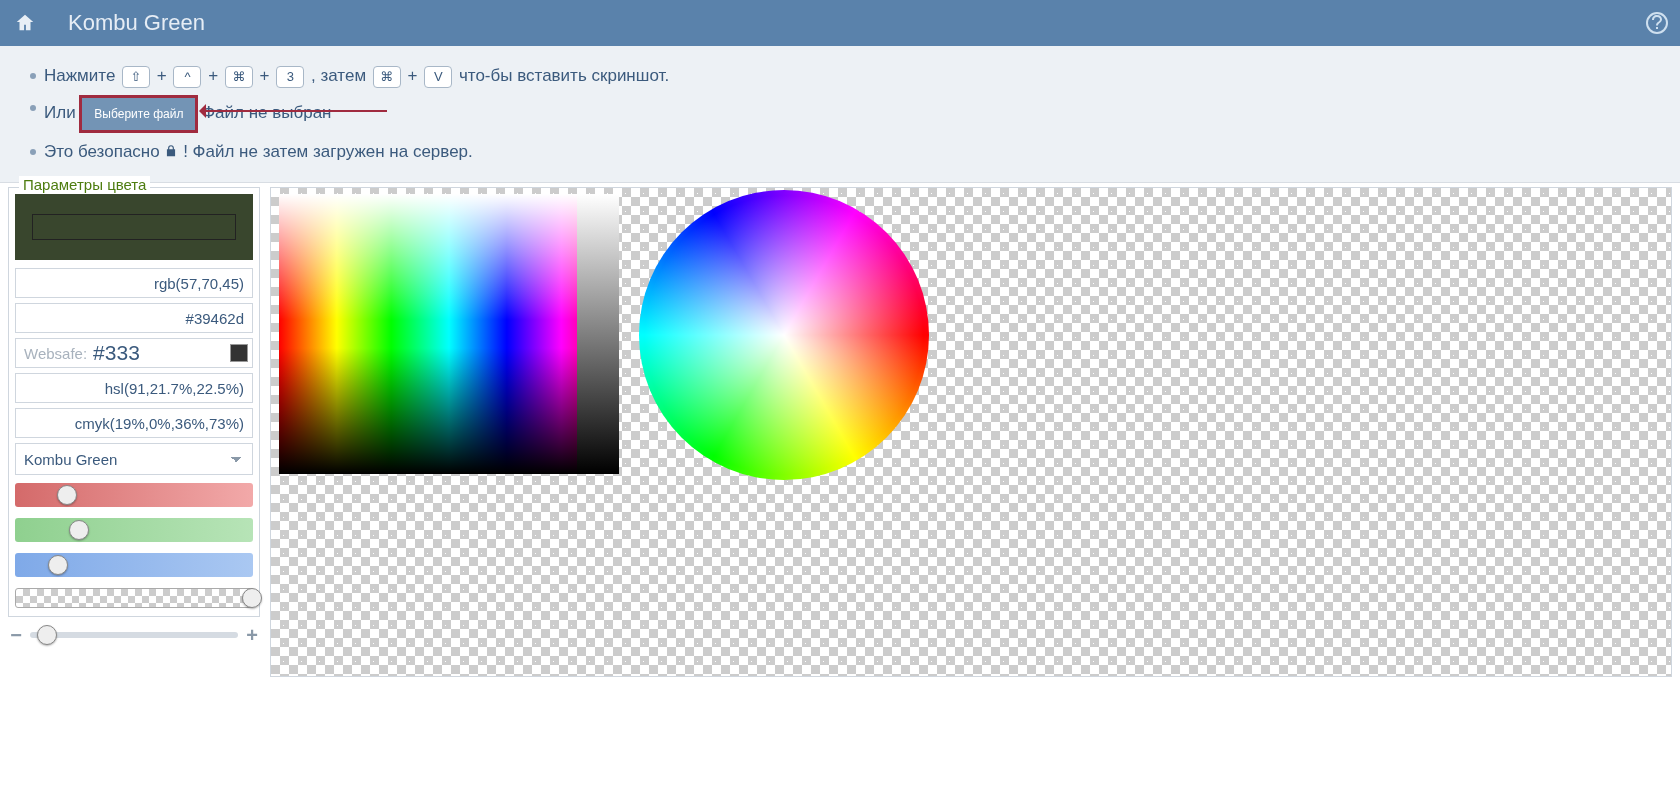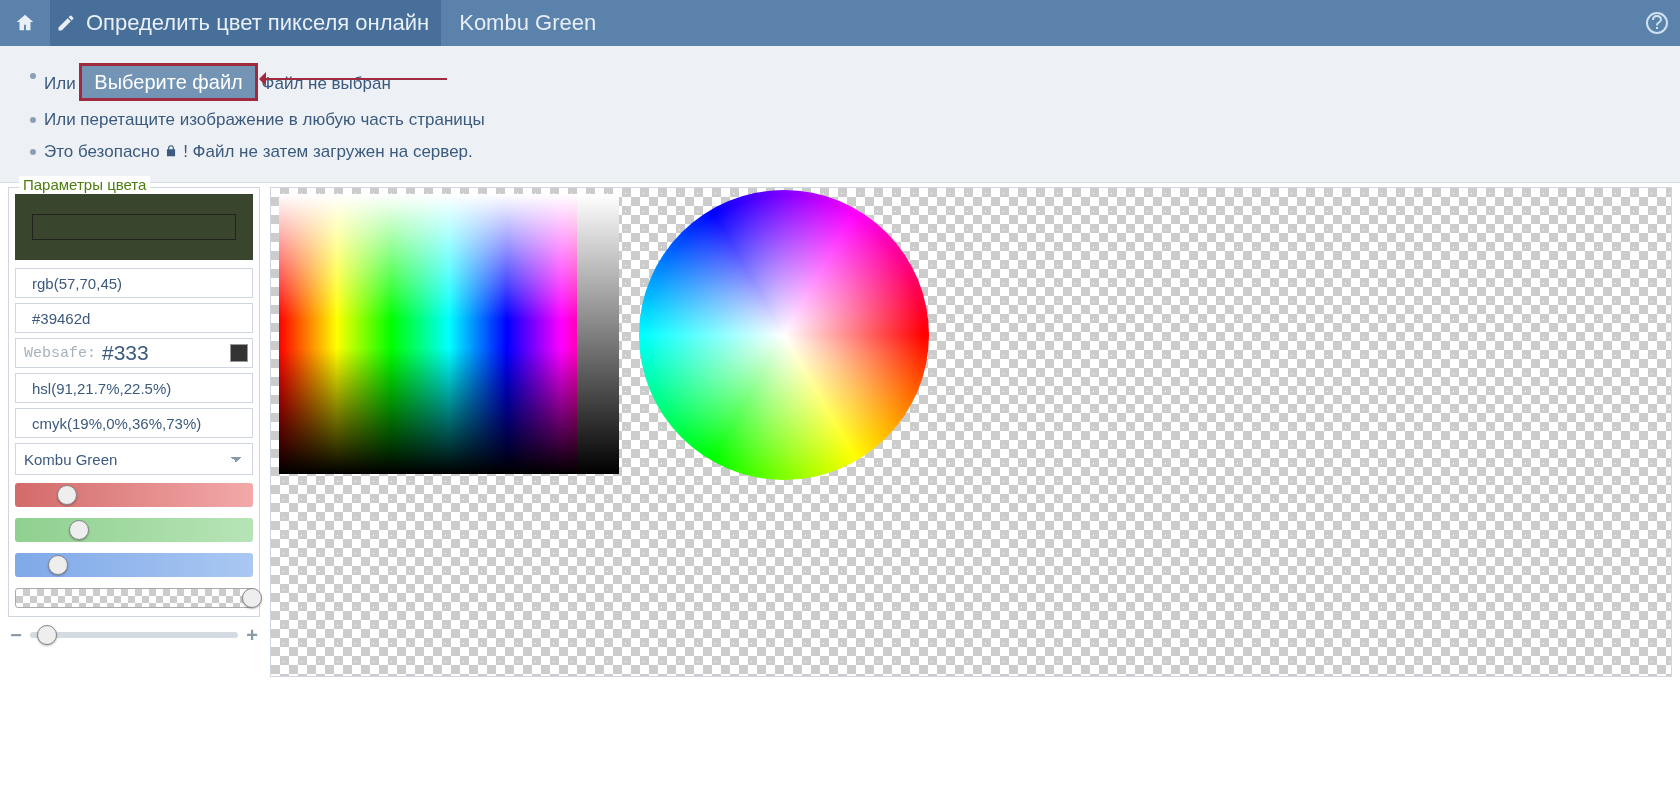--- a/index.html
+++ b/index.html
@@ -13,35 +13,35 @@
   .subtitle { font-size:22px; font-weight:300; padding-left:18px; color:#e6edf5; }
   .flex-spacer { flex:1; }
   .help-btn { width:46px; height:46px; display:flex; align-items:center; justify-content:center; cursor:pointer; }
   .help-btn svg { width:24px; height:24px; }
 
   .instructions { background:#edf1f5; padding:14px 10px 14px 10px; border-bottom:1px solid #d8dde3; }
   .instructions ul { list-style:none; }
   .instructions li { padding:4px 18px 4px 34px; position:relative; font-size:17px; line-height:24px; color:#3b5a7d; }
   .instructions li:before { content:""; width:6px; height:6px; border-radius:50%; background:#8aa0b8; position:absolute; left:20px; top:13px; }
   .kbd { display:inline-block; min-width:28px; height:22px; border:1px solid #a8b7c7; border-radius:4px; background:#fff; font-size:13px; text-align:center; line-height:20px; vertical-align:middle; padding:0 6px; color:#3b5a7d; margin:0 2px; }
-  .file-btn { display:inline-block; background:#7394b5; color:#fff; padding:4px 12px; border:2px solid #a02b3f; outline:1px solid #a02b3f; cursor:pointer; font-size:20px; }
+  .file-btn { display:inline-block; background:#7394b5; color:#fff; padding:4px 12px; border:2px solid #a02b3f; outline:1px solid #a02b3f; cursor:pointer; font-size:12px; }
   .file-btn-wrap { position:relative; display:inline-block; }
   .arrow-annot { position:absolute; right:-190px; top:12px; width:186px; height:6px; }
   .arrow-annot:before { content:""; position:absolute; left:0; top:2px; right:0; height:2px; background:#a02b3f; }
   .arrow-annot:after { content:""; position:absolute; left:-9px; top:-4px; border:7px solid transparent; border-right-color:#a02b3f; }
   .lock-icon { display:inline-block; width:14px; vertical-align:-1px; }
 
   .workspace { display:flex; padding:4px 8px 0 8px; gap:10px; }
   .side-fieldset { width:252px; border:1px solid #cfd6de; padding:6px 6px 8px 6px; position:relative; }
   .side-legend { position:absolute; top:-12px; left:10px; background:#fff; padding:0 4px; font-size:15px; color:#4d7c0f; }
   .swatch-outer { width:100%; height:66px; background:#39462d; display:flex; align-items:center; justify-content:center; margin-bottom:8px; }
   .swatch-inner { width:86%; height:26px; border:1px solid #222; background:#39462d; }
-  .ci { width:100%; height:30px; border:1px solid #cfd6de; padding:0 16px; font-size:15px; color:#3b5a7d; margin-bottom:5px; background:#fff; outline:none; }
+  .ci { width:100%; height:30px; border:1px solid #cfd6de; padding:0 8px; font-size:15px; color:#3b5a7d; margin-bottom:5px; background:#fff; outline:none;text-align:right; }
   .websafe-row { display:flex; align-items:center; border:1px solid #cfd6de; height:30px; margin-bottom:5px; padding:0 4px 0 8px; }
-  .websafe-label { color:#a8b2bd; font-size:15px; margin-right:6px;font-family:Liberation Mono, monospace; }
+  .websafe-label { color:#a8b2bd; font-size:15px; margin-right:6px; }
   .websafe-val { flex:1; font-size:21px; color:#3b5a7d; }
   .websafe-box { width:18px; height:18px; background:#333; border:1px solid #999; }
   .name-select { width:100%; height:32px; border:1px solid #cfd6de; padding:0 8px; font-size:15px; color:#3b5a7d; margin-bottom:8px; background:#fff; appearance:none; -webkit-appearance:none; background-image:linear-gradient(45deg,transparent 50%,#8a99a8 50%),linear-gradient(135deg,#8a99a8 50%,transparent 50%); background-position:calc(100% - 16px) 13px,calc(100% - 11px) 13px; background-size:5px 5px,5px 5px; background-repeat:no-repeat; }
   .slider-row { height:24px; border-radius:3px; margin-bottom:11px; position:relative; }
   .slider-r { background:linear-gradient(to right,#d46a6a,#f2a9a9); }
   .slider-g { background:linear-gradient(to right,#8fd08f,#b7e4b7); }
   .slider-b { background:linear-gradient(to right,#7fa9e8,#aac8f2); }
   .slider-a { height:20px;
     background-image:linear-gradient(45deg,#ccc 25%,transparent 25%),linear-gradient(-45deg,#ccc 25%,transparent 25%),linear-gradient(45deg,transparent 75%,#ccc 75%),linear-gradient(-45deg,transparent 75%,#ccc 75%);
     background-size:14px 14px; background-position:0 0,0 7px,7px -7px,-7px 0; background-color:#fff; border:1px solid #aaa; margin-bottom:0;}
@@ -72,47 +72,55 @@
 </style>
 </head>
 <body>
 
 <div class="header">
   <div class="hbtn home">
     <svg viewBox="0 0 24 24">
         <path d="M12 3l9 8h-3v9h-5v-6H11v6H6v-9H3z"></path>
       </svg>
   </div>
-  <div class="title-wrap">
-    <svg viewBox="0 0 24 24" style="width:20px;height:20px;fill:#e8eff6;margin-right:10px">
-        <path d="M3 17.25V21h3.75L17.81 9.94l-3.75-3.75L3 17.25zM20.71 7.04a1 1 0 0 0 0-1.41l-2.34-2.34a1 1 0 0 0-1.41 0l-1.83 1.83 3.75 3.75 1.83-1.83z"></path>
-      </svg>
-    <span class="title">Определить цвет пикселя онлайн</span>
-  </div>
   <span class="subtitle">Kombu Green</span>
   <div class="flex-spacer"></div>
   <div class="help-btn">
     <svg viewBox="0 0 24 24">
         <circle cx="12" cy="12" r="10" fill="none" stroke="#cfe0ef" stroke-width="2"></circle>
         <path fill="#cfe0ef" d="M11 18h2v-2h-2v2zm1-14C9 4 7 6 7 9h2c0-2 1-3 3-3s3 1 3 2.3c0 2.7-4 2.5-4 6.2h2c0-2.5 4-2.9 4-6.2C17 6 15 4 12 4z"></path>
       </svg>
   </div>
 </div>
 
 <div class="instructions">
   <ul>
     <li>
+      <span>Нажмите </span>
+      <span class="kbd">⇧</span>
+      <span>+</span>
+      <span class="kbd">^</span>
+      <span>+</span>
+      <span class="kbd">⌘</span>
+      <span>+</span>
+      <span class="kbd">3</span>
+      <span>, затем </span>
+      <span class="kbd">⌘</span>
+      <span>+</span>
+      <span class="kbd">V</span>
+      <span> что-бы вставить скриншот.</span>
+    </li>
+    <li>
       <span>Или </span>
       <span class="file-btn-wrap">
         <span class="file-btn">Выберите файл</span>
         <span class="arrow-annot"></span>
       </span>
       <span> Файл не выбран</span>
     </li>
-    <li>Или перетащите изображение в любую часть страницы</li>
     <li>
       <span>Это безопасно </span>
       <svg class="lock-icon" viewBox="0 0 24 24">
           <path fill="#3b5a7d" d="M17 9V7a5 5 0 0 0-10 0v2H5v12h14V9h-2zm-8 0V7a3 3 0 0 1 6 0v2H9z"></path>
         </svg>
       <span>! Файл не затем загружен на сервер.</span>
     </li>
   </ul>
 </div>
 

